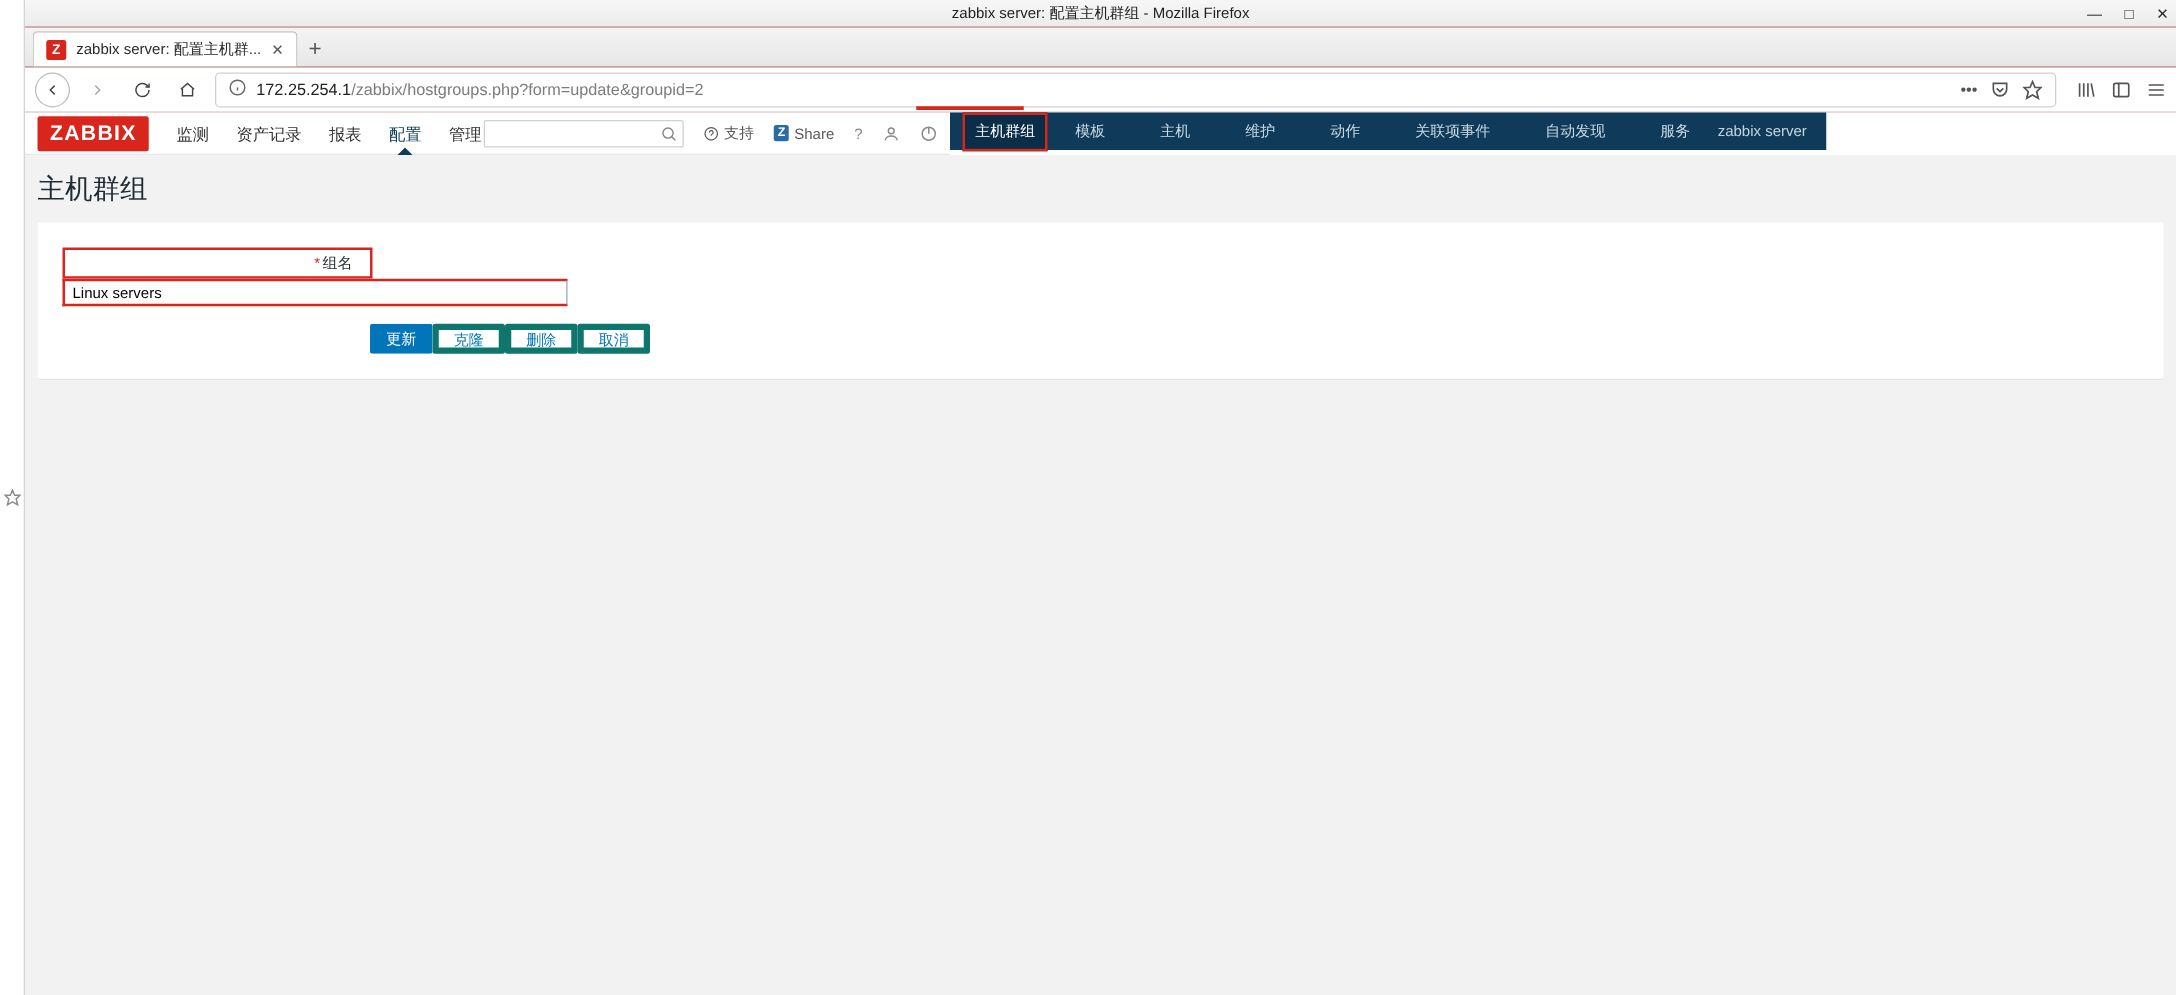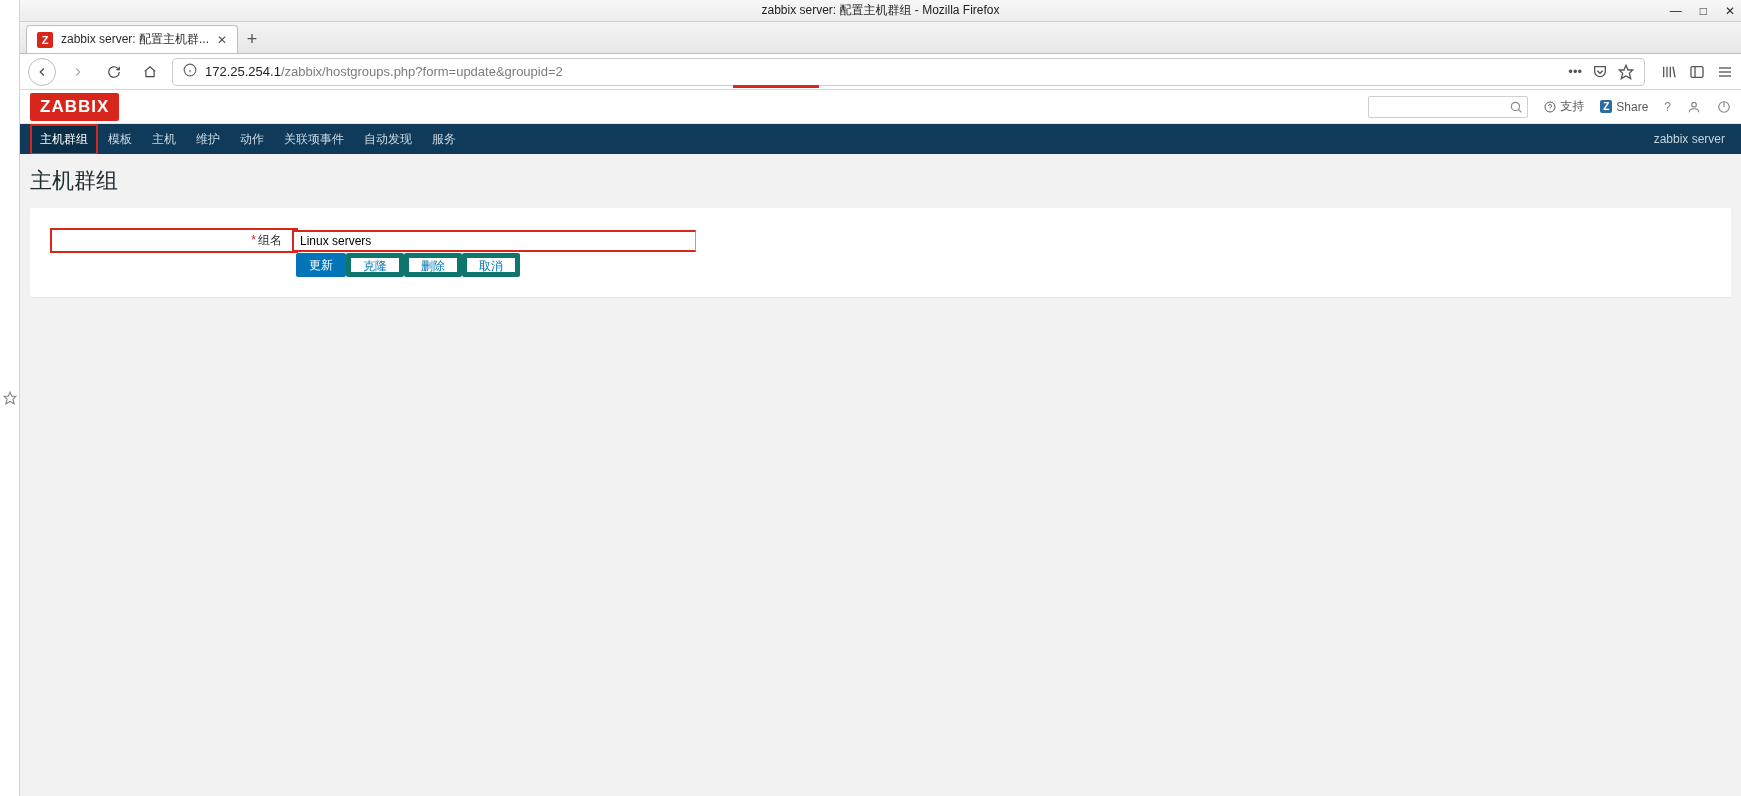--- a/index.html
+++ b/index.html
@@ -31,45 +31,45 @@
   .urlbar { flex:1; height:28px; border:1px solid #cfcfcf; border-radius:4px; background:#fff; display:flex; align-items:center; padding:0 10px; gap:8px; position:relative; }
   .urlbar .info { color:#666; }
   .urlbar .url { font-size:13px; color:#222; }
   .urlbar .url .dim { color:#7c7c7c; }
   .urlbar .underline { position:absolute; left:560px; top:26px; width:86px; height:3px; background:#d9261c; }
   .urlbar .right { margin-left:auto; display:flex; align-items:center; gap:10px; color:#555; }
   .toolicons { display:flex; align-items:center; gap:12px; color:#555; margin-left:8px; }
   .toolicons span, .toolicons svg { cursor:pointer; }
 
   
-  .zbx { background:#fff; display:flex; flex-direction:column; }
+  .zbx { background:#fff; display:flex; flex-direction:row; }
   .zbx-top { height:34px; display:flex; align-items:center; padding:0 10px; border-bottom:1px solid #e7e7e7; }
   .zbx-logo { background:#d9261c; color:#fff; font-weight:bold; letter-spacing:1px; font-size:17px; padding:4px 10px; border-radius:2px; }
   .zbx-mainnav { display:flex; gap:18px; margin-left:20px; font-size:13px; color:#313131; }
   .zbx-mainnav .item { padding:8px 2px 6px 2px; cursor:pointer; position:relative; }
   .zbx-mainnav .item.active { color:#0a3a56; }
   .zbx-mainnav .item.active::after { content:""; position:absolute; left:50%; transform:translateX(-50%); bottom:-1px; width:0; height:0; border-left:6px solid transparent; border-right:6px solid transparent; border-bottom:6px solid #0f3a59; }
   .zbx-topright { margin-left:auto; display:flex; align-items:center; gap:16px; font-size:12px; color:#5a5a5a; }
   .zbx-search { position:relative; }
   .zbx-search input { width:160px; height:22px; border:1px solid #cfcfcf; border-radius:2px; padding:0 22px 0 6px; font-size:12px; }
   .zbx-search svg { position:absolute; right:5px; top:4px; color:#888; }
   .zbx-topright .sm { display:flex; align-items:center; gap:4px; cursor:pointer; }
   .zbx-topright .sm .box { background:#2b6ca2; color:#fff; font-weight:bold; font-size:10px; padding:1px 3px; border-radius:2px; }
 
   
   .zbx-sub { height:30px; background:#0f3a59; color:#c9d9e4; display:flex; align-items:center; padding:0 10px; font-size:12px; }
-  .zbx-sub .si { padding:7px 10px; cursor:pointer; }
+  .zbx-sub .si { padding:7px 22px; cursor:pointer; }
   .zbx-sub .si.active { background:#0a2e47; color:#fff; border:2px solid #d9261c; padding:5px 8px; }
   .zbx-sub .right { margin-left:auto; color:#c4d4df; padding-right:6px; }
 
   
   .page { background:#f2f2f2; padding:12px 10px 0 10px; flex:1; display:flex; flex-direction:column; }
   .page h1 { font-size:22px; font-weight:normal; color:#1f2c33; margin:0 0 12px 0; }
   .panel { background:#fff; border-radius:2px; box-shadow:0 1px 0 rgba(0,0,0,0.05); padding:20px 20px 20px 20px; }
-  .formrow { display:flex; align-items:center; margin-bottom:0; }
+  .formrow { display:flex; align-items:flex-start; margin-bottom:14px;flex-direction:column; }
   .formrow .label { width:236px; text-align:right; padding-right:10px; font-size:12px; color:#1f2c33; }
   .formrow .label .req { color:#d9261c; margin-right:2px; }
   .formrow input[type=text] { width:404px; height:22px; border:1px solid #9aa7ad; padding:0 6px; font-size:12px; }
   .annot-label { border:2px solid #d9261c; padding:2px 4px; margin-right:-6px; display:inline-flex; align-items:center; }
   .annot-label + input[type=text] { border-left:2px solid #d9261c !important; }
   .chkrow { margin-left:246px; display:flex; align-items:center; gap:6px; margin-bottom:18px; }
   .chkrow input { width:14px; height:14px; }
   .btnrow { margin-left:246px; display:flex; }
   .btn { height:24px; padding:0 12px; font-size:12px; border-radius:2px; cursor:pointer; border:1px solid transparent; }
   .btn.primary { background:#0275b8; color:#fff; }
@@ -168,20 +168,27 @@
             <line x1="3" y1="6" x2="21" y2="6"></line>
             <line x1="3" y1="12" x2="21" y2="12"></line>
             <line x1="3" y1="18" x2="21" y2="18"></line>
           </svg>
       </div>
     </div>
 
     <div class="zbx">
       <div class="zbx-top">
         <span class="zbx-logo">ZABBIX</span>
+        <div class="zbx-mainnav">
+          <span class="item">监测</span>
+          <span class="item">资产记录</span>
+          <span class="item">报表</span>
+          <span class="item active">配置</span>
+          <span class="item">管理</span>
+        </div>
         <div class="zbx-topright">
           <div class="zbx-search">
             <input type="text" style="">
             <svg width="14" height="14" viewBox="0 0 24 24" fill="none" stroke="currentColor" stroke-width="2">
                 <circle cx="11" cy="11" r="7"></circle>
                 <line x1="21" y1="21" x2="16" y2="16"></line>
               </svg>
           </div>
           <span class="sm">
             <svg width="12" height="12" viewBox="0 0 24 24" fill="none" stroke="currentColor" stroke-width="2">

